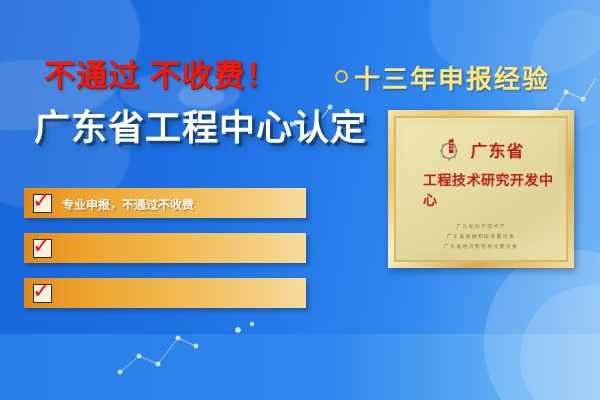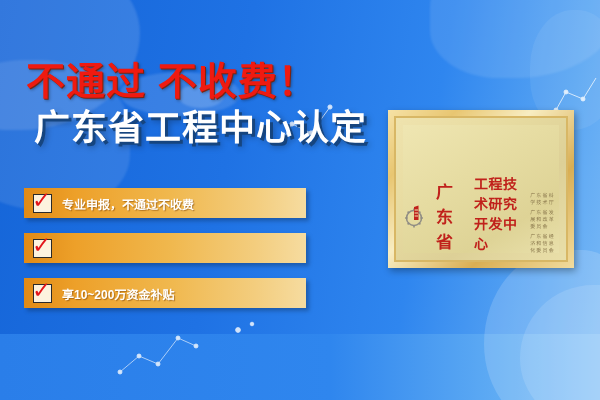--- a/index.html
+++ b/index.html
@@ -28,22 +28,22 @@
            border-radius:55% 45% 50% 50%;background:rgba(255,255,255,.13);}
   .wave-r3{position:absolute;right:-20px;top:10px;width:90px;height:120px;
            border-radius:50% 50% 55% 45%;background:rgba(255,255,255,.07);}
   .bottomband{
     position:absolute;left:0;right:0;bottom:0;height:66px;
     background:linear-gradient(90deg,#2a7ee9 0%,#2f86ee 55%,#62aef4 85%,#86c2f8 100%);
   }
 
   
   .kicker{
-    position:absolute;left:26px;top:50px;
-    font-size:39px;font-weight:bold;letter-spacing:1px;
+    position:absolute;left:44px;top:50px;
+    font-size:31px;font-weight:bold;letter-spacing:1px;
     color:#ef1a10;
     text-shadow:1px 1px 0 #7a2410, 2px 2px 3px rgba(0,0,0,.32);
     white-space:nowrap;
   }
   .title{
     position:absolute;left:22px;top:98px;
     font-size:36px;font-weight:bold;letter-spacing:1px;
     color:#ffffff;
     text-shadow:3px 3px 0 #16457f, 4px 4px 6px rgba(0,0,0,.34);
     white-space:nowrap;
@@ -93,21 +93,21 @@
   }
   .plaque-inner2{
     width:100%;height:100%;box-sizing:border-box;
     border:2px solid #d8b765;
     background:linear-gradient(140deg,#efe3ae 0%,#e7dba0 35%,#ddd097 65%,#e9dfa9 100%);
     padding:7px;
   }
   .plaque-face{
     width:100%;height:100%;box-sizing:border-box;position:relative;
     background:linear-gradient(150deg,#efe6b2 0%,#e6dca2 40%,#ded396 75%,#e9e0ab 100%);
-    display:flex;flex-direction:row;align-items:flex-end;
+    display:flex;flex-direction:column;align-items:center;
   }
   .pl-row1{display:flex;align-items:center;gap:7px;margin-top:11px;}
   .logo{
     width:26px;height:26px;position:relative;flex:0 0 auto;
   }
   .pl-title{
     font-size:17px;font-weight:bold;color:#c0211b;letter-spacing:1px;
     font-family:"Liberation Serif","DejaVu Serif",serif;
   }
   .pl-sub{
@@ -189,24 +189,27 @@
     </div>
     <div class="feat">
       <span class="ckbox">
           <span class="tick">✓</span>
         </span>
     </div>
     <div class="feat">
       <span class="ckbox">
           <span class="tick">✓</span>
         </span>
-      <span class="feat-label">享10~200万资金补贴</span>
-    </div>
-  </div>
-
+    </div>
+  </div>
+
+  <div class="experience">
+    <span class="exp-dot"></span>
+    <span>十三年申报经验</span>
+  </div>
 
   <div class="plaque">
     <div class="plaque-inner2">
       <div class="plaque-face">
         <div class="pl-row1">
           <span class="logo">
             <svg viewBox="0 0 26 26" width="26" height="26">
               <g fill="none" stroke="#8f8c84" stroke-width="1.5">
                 <circle cx="11" cy="15" r="7.5"></circle>
               </g>

